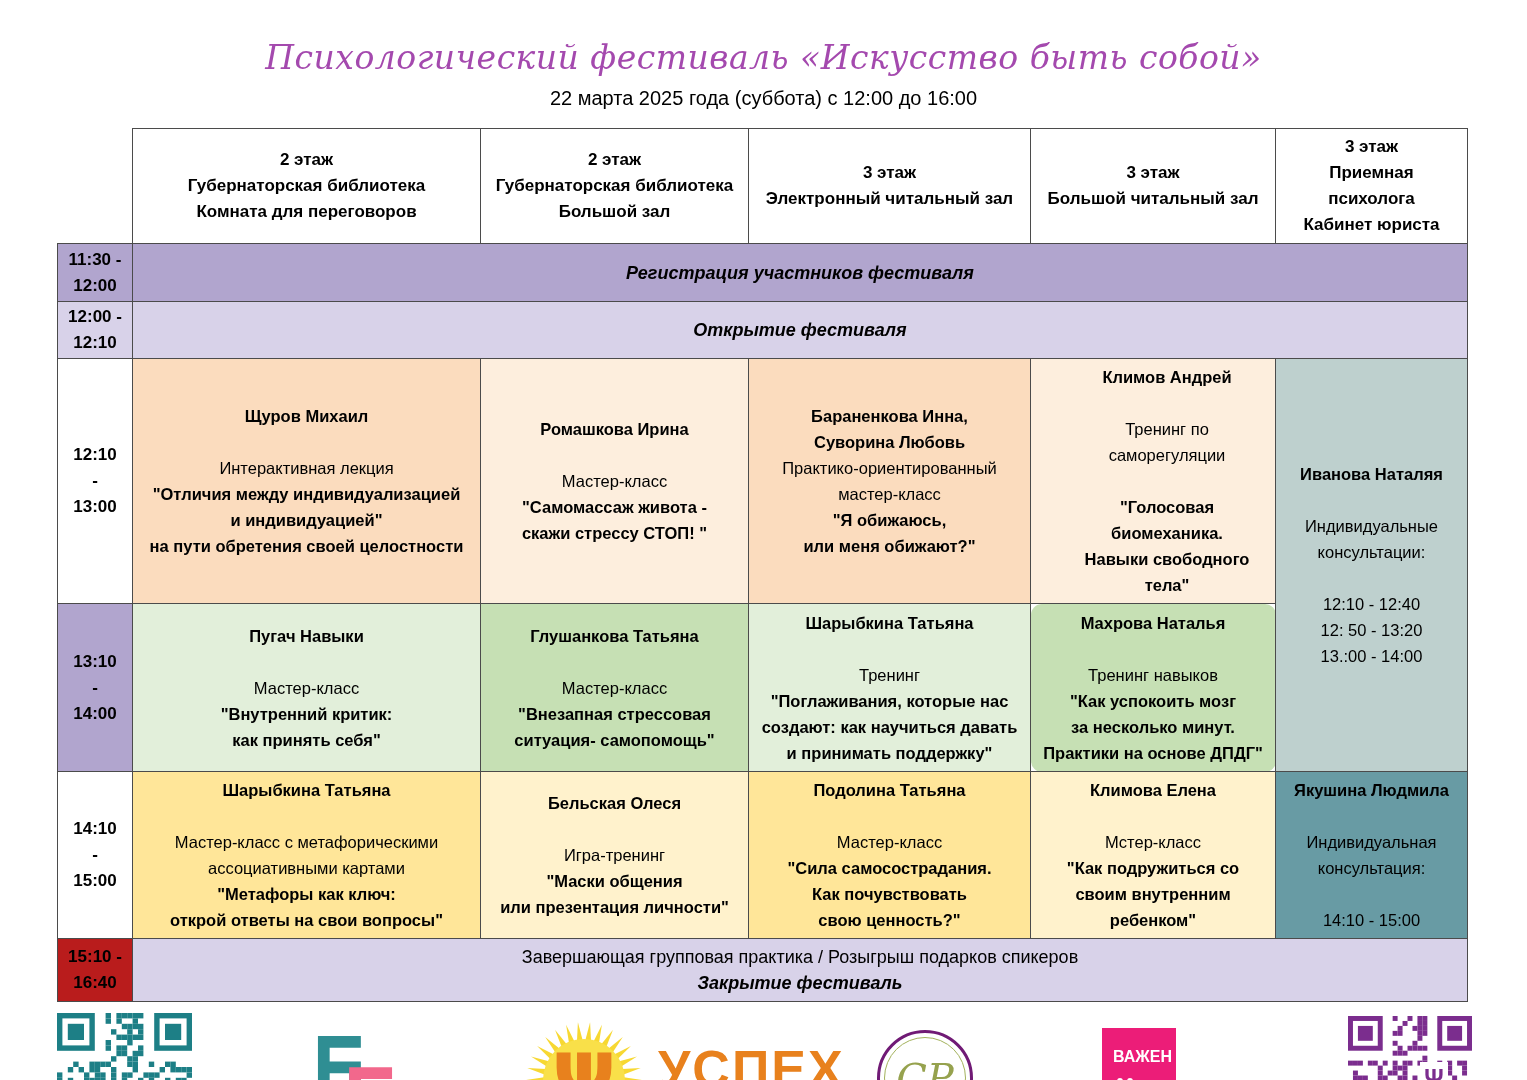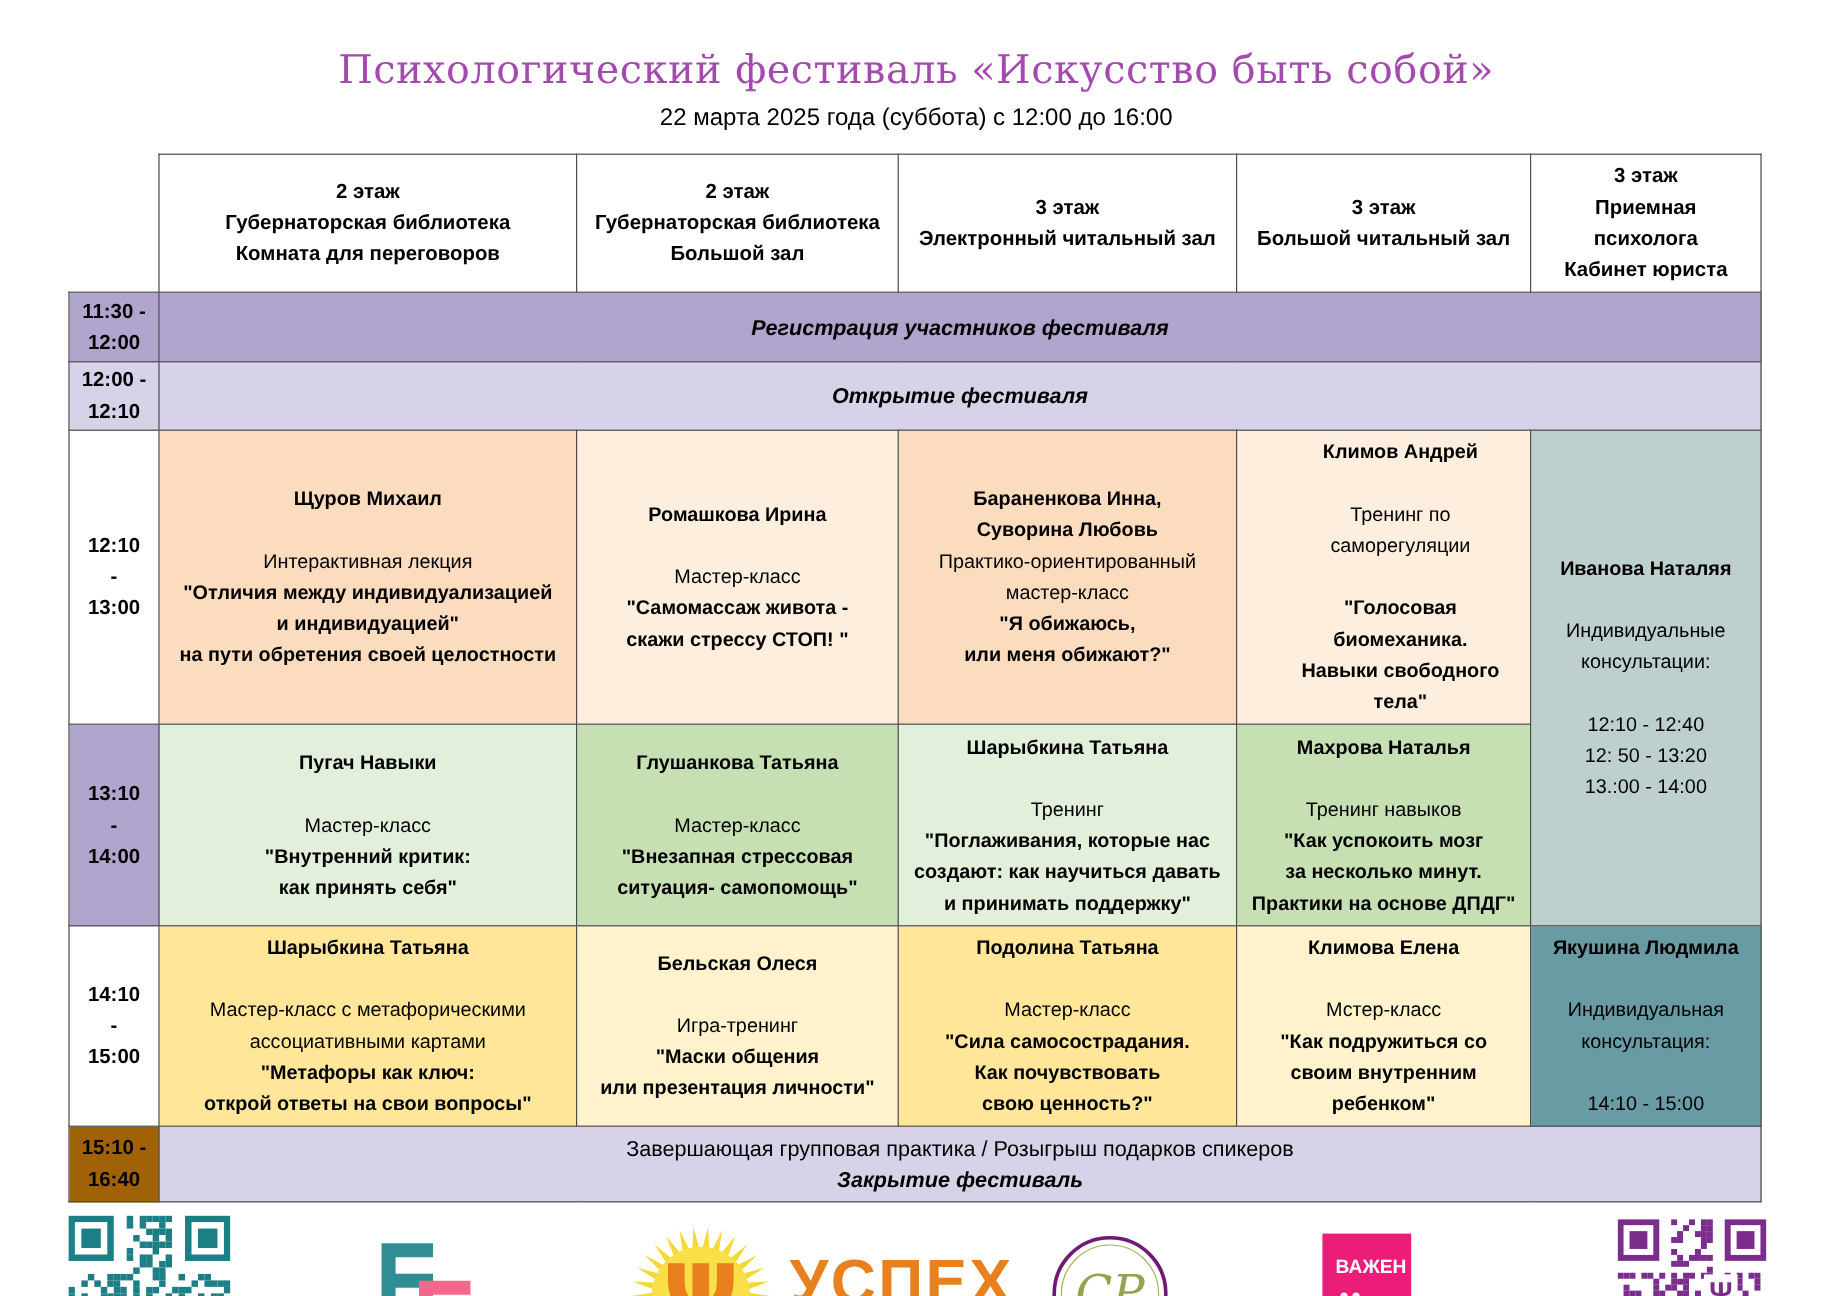--- a/index.html
+++ b/index.html
@@ -1,19 +1,19 @@
 <!DOCTYPE html>
 <html><head>
 <meta charset="utf-8">
 <style>
   *{box-sizing:border-box;margin:0;padding:0;}
   html,body{width:1527px;height:1080px;background:#ffffff;overflow:hidden;
     font-family:"Liberation Sans",sans-serif;color:#000;}
   .title{margin-top:38px;text-align:center;font-family:"DejaVu Serif",serif;
-    font-size:33px;letter-spacing:.5px;}
+    font-style:italic;font-size:33px;letter-spacing:.5px;}
   .subtitle{text-align:center;font-size:20px;margin-top:10px;}
   table.schedule{border-collapse:collapse;table-layout:fixed;width:1410px;margin:18px 0 0 57px;}
   .schedule th,.schedule td{border:1.5px solid #4b4b4b;text-align:center;
     vertical-align:middle;padding:5px 8px;background:#fff;}
   .schedule th.corner{border:none;background:#fff;}
   .ln{line-height:26px;min-height:26px;font-size:17px;}
   .ln.b{font-weight:700;}
   .ln.i{font-style:italic;}
   td.session .ln{font-size:16.5px;}
   td.time-col{padding:2px;}
@@ -171,21 +171,21 @@
           <div class="ln b">ситуация- самопомощь"</div>
         </td>
         <td class="session" style="background: rgb(226, 239, 218);">
           <div class="ln b">Шарыбкина Татьяна</div>
           <div class="ln">&nbsp;</div>
           <div class="ln">Тренинг</div>
           <div class="ln b">"Поглаживания, которые нас</div>
           <div class="ln b">создают: как научиться давать</div>
           <div class="ln b">и принимать поддержку"</div>
         </td>
-        <td class="session" style="background: rgb(198, 224, 180);">
+        <td class="session" style="background: rgb(198, 224, 180); border-radius: 11px;">
           <div class="ln b">Махрова Наталья</div>
           <div class="ln">&nbsp;</div>
           <div class="ln">Тренинг навыков</div>
           <div class="ln b">"Как успокоить мозг</div>
           <div class="ln b">за несколько минут.</div>
           <div class="ln b">Практики на основе ДПДГ"</div>
         </td>
       </tr>
       <tr style="height: 165px;">
         <td class="time-col" style="background: rgb(255, 255, 255);">
@@ -227,21 +227,21 @@
         <td class="session" style="background: rgb(104, 155, 164);">
           <div class="ln b">Якушина Людмила</div>
           <div class="ln">&nbsp;</div>
           <div class="ln">Индивидуальная</div>
           <div class="ln">консультация:</div>
           <div class="ln">&nbsp;</div>
           <div class="ln">14:10 - 15:00</div>
         </td>
       </tr>
       <tr style="height: 60px;">
-        <td class="time-col" style="background: #a16207;">
+        <td class="time-col" style="background: #b91c1c;">
           <div class="ln b">15:10 -</div>
           <div class="ln b">16:40</div>
         </td>
         <td colspan="5" class="band" style="background: rgb(216, 210, 233);">
           <div class="ln">Завершающая групповая практика / Розыгрыш подарков спикеров</div>
           <div class="ln b i">Закрытие фестиваль</div>
         </td>
       </tr>
     </tbody>
 </table>

